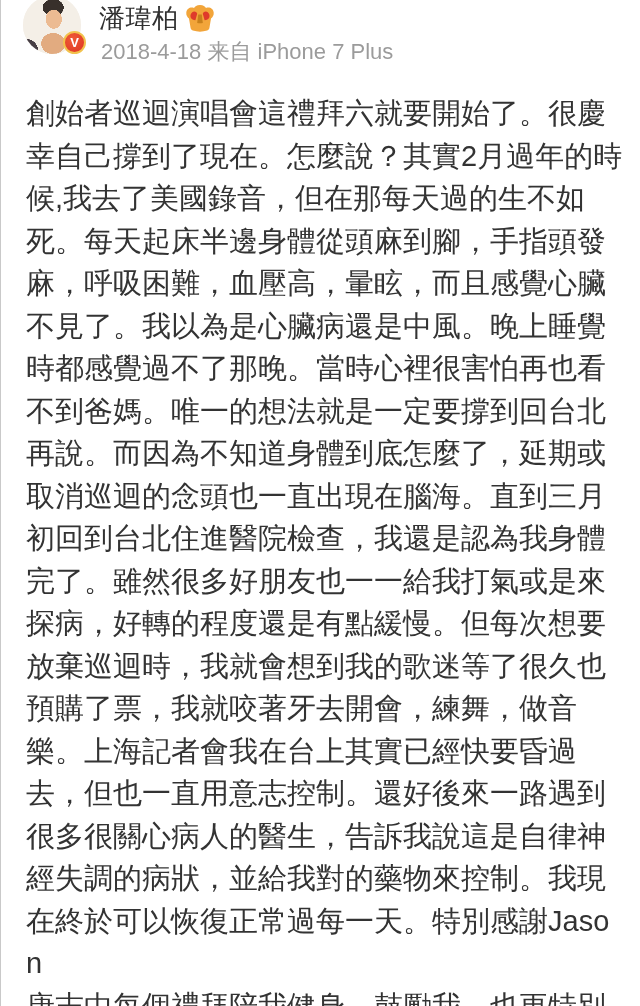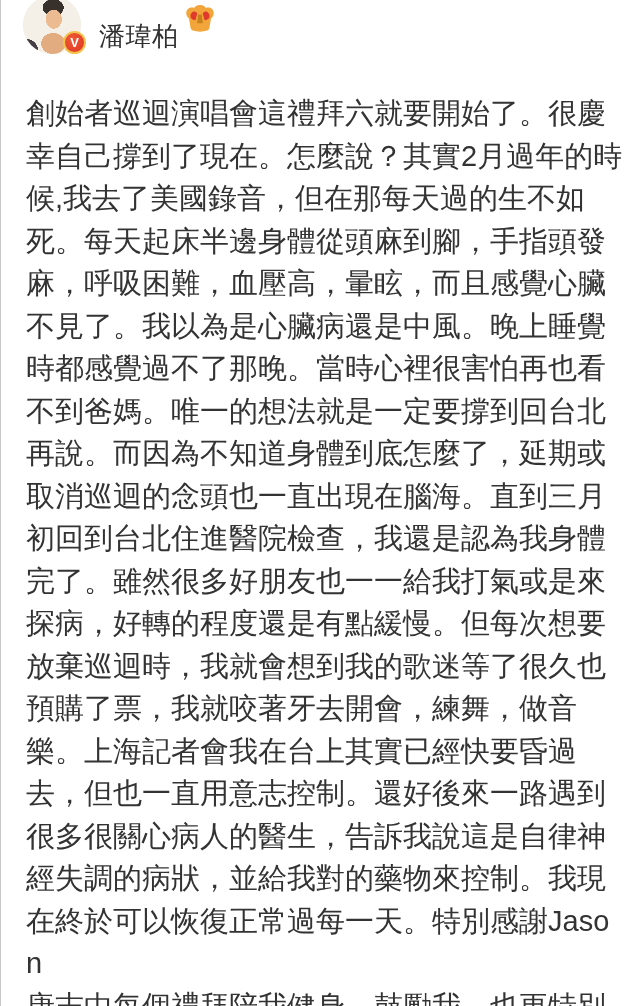--- a/index.html
+++ b/index.html
@@ -32,21 +32,21 @@
     position:absolute;right:-5px;bottom:0;
     width:23px;height:23px;box-sizing:border-box;
     border-radius:50%;
     background:radial-gradient(circle at 38% 32%, #f05a35, #dd3424);
     border:2px solid #f2c24d;
     color:#ffffff;font-size:13px;font-weight:bold;line-height:1;
     display:flex;align-items:center;justify-content:center;
     z-index:2;
   }
   .username{
-    position:absolute;left:98px;top:21px;
+    position:absolute;left:98px;top:3px;
     font-size:26px;line-height:30px;color:#303030;letter-spacing:.5px;
   }
   .crown{position:absolute;left:184px;top:4px;}
   .timestamp{
     position:absolute;left:100px;top:37px;
     font-size:22px;color:#9b9b9b;
   }
   
   .post-text{
     margin:32px 15px 0 25px;
@@ -72,20 +72,21 @@
 
     <div class="username">潘瑋柏</div>
 
     <svg class="crown" width="30" height="29" viewBox="0 0 30 29">
       <path fill="#F2A53A" d="M15 1c-3.4 0-5.2 1.8-6 3C5.4 2.6 1.6 4.8 1.3 8.6 1 11.4 2.4 13.4 4 14.6L5.6 24c.2 1.2 1 2.1 2.2 2.5 4.7 1.5 9.7 1.5 14.4 0 1.2-.4 2-1.3 2.2-2.5L26 14.6c1.6-1.2 3-3.2 2.7-6-.3-3.8-4.1-6-7.7-4.6-.8-1.2-2.6-3-6-3z"></path>
       <path fill="#DF3A2B" d="M7.2 8.3c1.8-1.4 4.3-.6 5 1.5l-1.8 6.4c-2 0-3.8-1-4.7-2.8-.6-1.7-.2-3.7 1.5-5.1z"></path>
       <path fill="#DF3A2B" d="M22.8 8.3c-1.8-1.4-4.3-.6-5 1.5l1.8 6.4c2 0 3.8-1 4.7-2.8.6-1.7.2-3.7-1.5-5.1z"></path>
       <path fill="#C8801B" d="M13.2 10.5h3.6l1 8.5c-1.8.4-3.8.4-5.6 0z"></path>
     </svg>
 
+    <div class="timestamp">2018-4-18 来自 iPhone 7 Plus</div>
   </div>
 
   <div class="post-text">創始者巡迴演唱會這禮拜六就要開始了。很慶
 幸自己撐到了現在。怎麼說？其實2月過年的時
 候,我去了美國錄音，但在那每天過的生不如
 死。每天起床半邊身體從頭麻到腳，手指頭發
 麻，呼吸困難，血壓高，暈眩，而且感覺心臟
 不見了。我以為是心臟病還是中風。晚上睡覺
 時都感覺過不了那晚。當時心裡很害怕再也看
 不到爸媽。唯一的想法就是一定要撐到回台北

